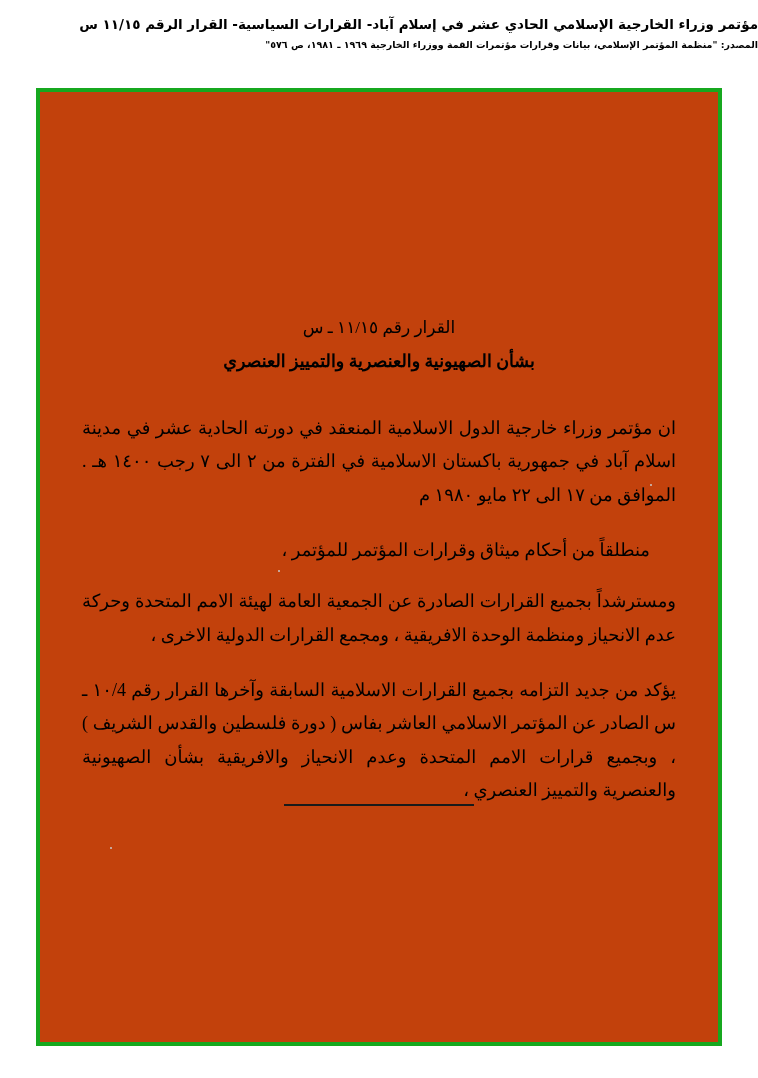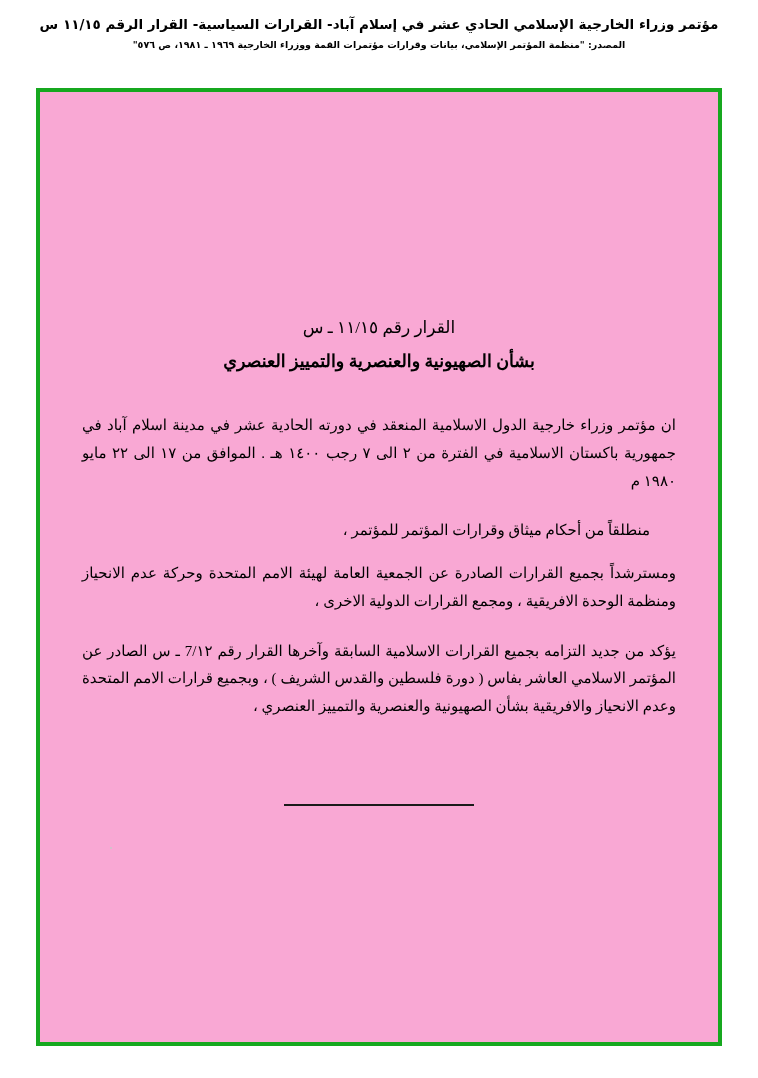--- a/index.html
+++ b/index.html
@@ -11,21 +11,20 @@
     width: 758px;
     height: 1078px;
     font-family: "Liberation Serif", "DejaVu Serif", serif;
     color: #000000;
     position: relative;
     overflow: hidden;
   }
 
   
   .doc-header {
-    text-align: center;
     padding-top: 16px;
   }
   .doc-header .header-title {
     font-family: "DejaVu Sans", "Liberation Sans", sans-serif;
     font-weight: bold;
     font-size: 13.5px;
     line-height: 1.3;
     letter-spacing: 0;
   }
   .doc-header .header-source {
@@ -38,21 +37,21 @@
 
   
   .page-frame {
     position: absolute;
     left: 36px;
     top: 88px;
     width: 686px;
     height: 958px;
     border: 4px solid #16a81f;
     box-sizing: border-box;
-    background: #f9a8d4;
+    background: #c2410c;
   }
 
   .page-inner {
     position: absolute;
     left: 0;
     top: 0;
     width: 100%;
     height: 100%;
     box-sizing: border-box;
     padding: 0 42px;
@@ -74,21 +73,21 @@
   }
   .res-subject {
     text-align: center;
     font-size: 17.5px;
     font-weight: bold;
     margin-top: 10px;
     letter-spacing: 1px;
   }
 
   .para {
-    font-size: 15px;
+    font-size: 18px;
     line-height: 1.85;
     text-align: justify;
     text-align-last: right;
     margin-top: 22px;
   }
   .para.tight {
     margin-top: 10px;
   }
   .para.indent {
     text-indent: 26px;
@@ -133,21 +132,21 @@
   <div class="page-inner">
 
     <div class="content">
 
       <div class="res-number">القرار رقم ١١/١٥ ـ س</div>
       <div class="res-subject">بشأن  الصهيونية  والعنصرية  والتمييز  العنصري</div>
 
       <p class="para first">ان مؤتمر وزراء خارجية الدول الاسلامية المنعقد في دورته الحادية عشر في مدينة اسلام آباد في جمهورية باكستان الاسلامية في الفترة من ٢ الى ٧ رجب ١٤٠٠ هـ . الموافق من ١٧ الى ٢٢ مايو ١٩٨٠ م</p>
       <p class="para indent">منطلقاً من أحكام ميثاق وقرارات المؤتمر للمؤتمر ،</p>
       <p class="para tight">ومسترشداً بجميع القرارات الصادرة عن الجمعية العامة لهيئة الامم المتحدة وحركة عدم الانحياز ومنظمة الوحدة الافريقية ، ومجمع القرارات الدولية الاخرى ،</p>
-      <p class="para">يؤكد من جديد التزامه بجميع القرارات الاسلامية السابقة وآخرها القرار رقم 7/١٢ ـ س الصادر عن المؤتمر الاسلامي العاشر بفاس ( دورة فلسطين والقدس الشريف ) ، وبجميع قرارات الامم المتحدة وعدم الانحياز والافريقية بشأن الصهيونية والعنصرية والتمييز العنصري ،</p>
+      <p class="para">يؤكد من جديد التزامه بجميع القرارات الاسلامية السابقة وآخرها القرار رقم ١٠/4 ـ س الصادر عن المؤتمر الاسلامي العاشر بفاس ( دورة فلسطين والقدس الشريف ) ، وبجميع قرارات الامم المتحدة وعدم الانحياز والافريقية بشأن الصهيونية والعنصرية والتمييز العنصري ،</p>
 
     </div>
 
     <div class="bottom-rule">
       <span></span>
     </div>
 
     <div class="speckle" style="left:70px; top:755px;"></div>
     <div class="speckle" style="left:238px; top:478px;"></div>
     <div class="speckle" style="left:610px; top:392px;"></div>

